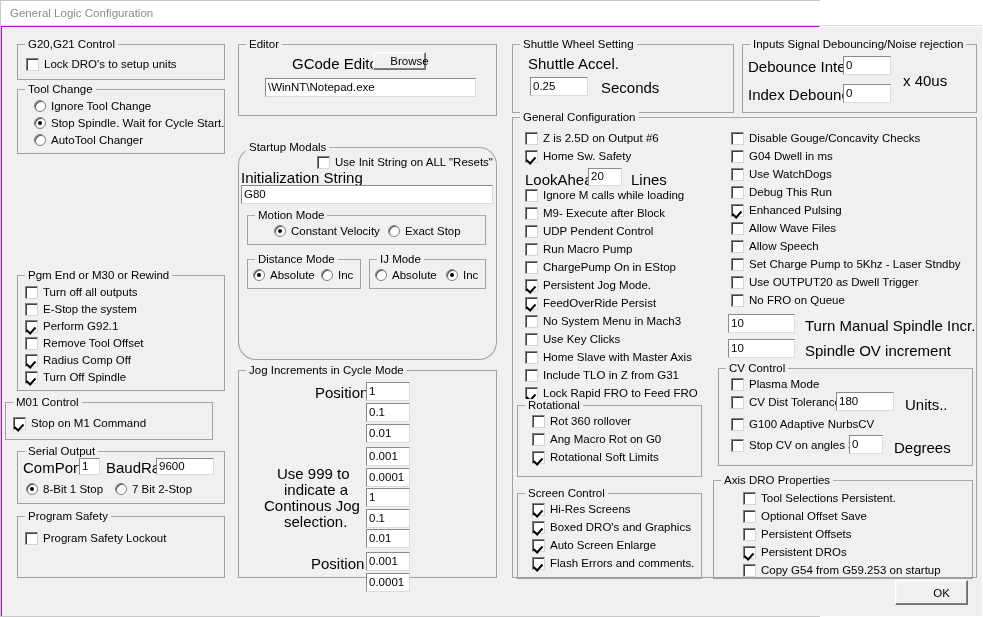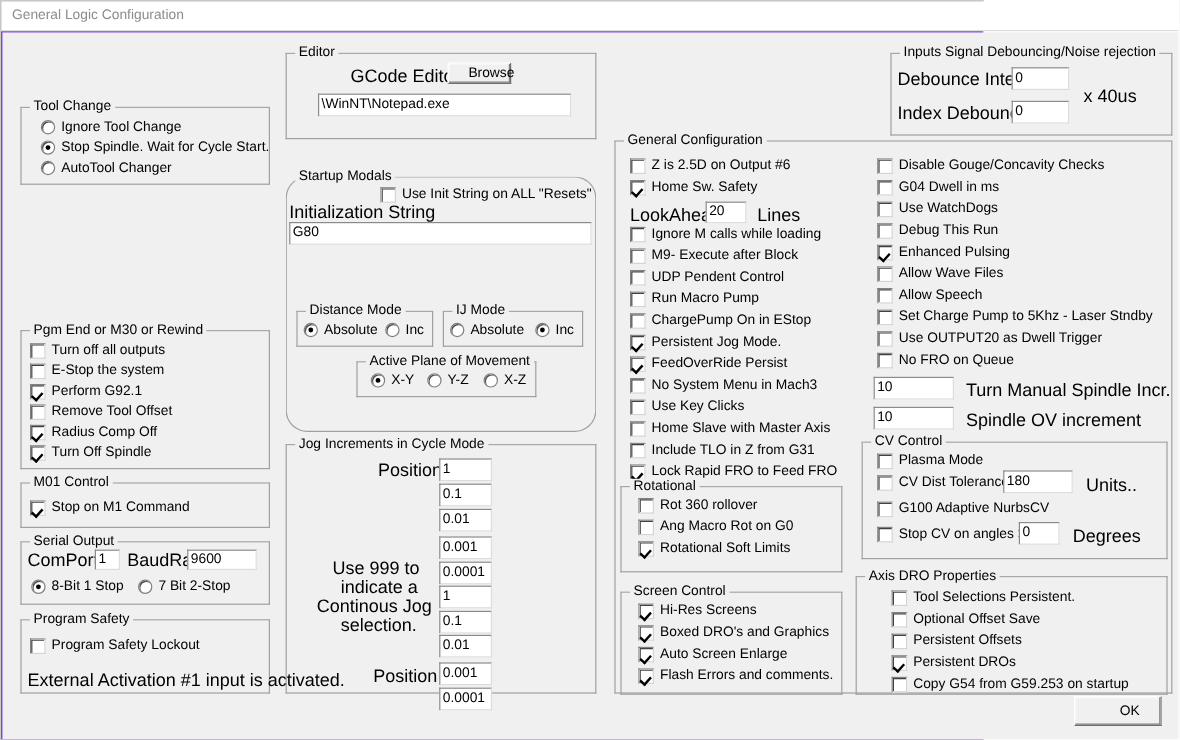--- a/index.html
+++ b/index.html
@@ -14,21 +14,21 @@
     font-size: 11px;
     color: #000000;
     overflow: hidden;
   }
   .window {
     position: absolute;
     left: 0; top: 0;
     width: 820px; height: 617px;
     box-sizing: border-box;
     border: 1px solid #c8c8c8;
-    background: #6d28d9;
+    background: #a21caf;
   }
   .titlebar {
     position: absolute;
     left: 0; top: 0;
     width: 981px; height: 25px;
     background: #ffffff;
     border-bottom: 1px solid #dcdcdc;
     box-sizing: border-box;
   }
   .titlebar-text {
@@ -178,20 +178,27 @@
 <body>
 
 <div class="window">
 
   <div class="titlebar">
     <div class="titlebar-text">General Logic Configuration</div>
   </div>
 
   <div class="client">
 
+    <div class="group" style="left:15px; top:17px; width:208px; height:36px;">
+      <div class="legend">G20,G21 Control</div>
+      <div class="cbrow" style="left:8px; top:12px;">
+        <span class="cb"></span>
+        <span class="cbl">Lock DRO's to setup units</span>
+      </div>
+    </div>
 
     <div class="group" style="left:15px; top:62px; width:208px; height:65px;">
       <div class="legend">Tool Change</div>
       <div class="rbrow" style="left:16px; top:9px;">
         <span class="rb"></span>
         <span class="rbl">Ignore Tool Change</span>
       </div>
       <div class="rbrow" style="left:16px; top:26px;">
         <span class="rb on"></span>
         <span class="rbl">Stop Spindle. Wait for Cycle Start.</span>
@@ -224,21 +231,21 @@
       <div class="cbrow" style="left:7px; top:77px;">
         <span class="cb on"></span>
         <span class="cbl">Radius Comp Off</span>
       </div>
       <div class="cbrow" style="left:7px; top:94px;">
         <span class="cb on"></span>
         <span class="cbl">Turn Off Spindle</span>
       </div>
     </div>
 
-    <div class="group" style="left:15px; top:375px; width:208px; height:38px;">
+    <div class="group" style="left:3px; top:375px; width:208px; height:38px;">
       <div class="legend">M01 Control</div>
       <div class="cbrow" style="left:7px; top:13px;">
         <span class="cb on"></span>
         <span class="cbl">Stop on M1 Command</span>
       </div>
     </div>
 
     <div class="group" style="left:15px; top:424px; width:208px; height:53px;">
       <div class="legend">Serial Output</div>
       <div class="lbl" style="left:5px; top:9px;">ComPort #</div>
@@ -254,39 +261,49 @@
         <span class="rbl">7 Bit 2-Stop</span>
       </div>
     </div>
 
     <div class="group" style="left:15px; top:489px; width:208px; height:62px;">
       <div class="legend">Program Safety</div>
       <div class="cbrow" style="left:7px; top:14px;">
         <span class="cb"></span>
         <span class="cbl">Program Safety Lockout</span>
       </div>
-      <div class="lbl" style="left:5px; top:44px;">External Activation #1 input is activated.</div>
     </div>
 
     <div class="group" style="left:236px; top:17px; width:259px; height:72px;">
       <div class="legend">Editor</div>
       <div class="lbl" style="left:53px; top:12px;">GCode Editor</div>
       <div class="btn" style="left:134px; top:7px; width:53px; height:18px;">Browse</div>
       <div class="tin" style="left:26px; top:33px; width:211px; height:19px;">\WinNT\Notepad.exe</div>
     </div>
 
     <div class="group" style="left:236px; top:120px; width:259px; height:213px;border-radius:18px;">
       <div class="legend">Startup Modals</div>
       <div class="cbrow" style="left:78px; top:7px;">
         <span class="cb"></span>
         <span class="cbl">Use Init String on ALL  "Resets"</span>
       </div>
       <div class="lbl" style="left:2px; top:23px;">Initialization String</div>
       <div class="tin" style="left:2px; top:37px; width:252px; height:19px;">G80</div>
 
+      <div class="group" style="left:8px; top:67px; width:239px; height:30px;">
+        <div class="legend">Motion Mode</div>
+        <div class="rbrow" style="left:26px; top:8px;">
+          <span class="rb on"></span>
+          <span class="rbl">Constant Velocity</span>
+        </div>
+        <div class="rbrow" style="left:140px; top:8px;">
+          <span class="rb"></span>
+          <span class="rbl">Exact Stop</span>
+        </div>
+      </div>
 
       <div class="group" style="left:8px; top:111px; width:114px; height:30px;">
         <div class="legend">Distance Mode</div>
         <div class="rbrow" style="left:5px; top:8px;">
           <span class="rb on"></span>
           <span class="rbl">Absolute</span>
         </div>
         <div class="rbrow" style="left:73px; top:8px;">
           <span class="rb"></span>
           <span class="rbl">Inc</span>
@@ -298,35 +315,20 @@
         <div class="rbrow" style="left:5px; top:8px;">
           <span class="rb"></span>
           <span class="rbl">Absolute</span>
         </div>
         <div class="rbrow" style="left:76px; top:8px;">
           <span class="rb on"></span>
           <span class="rbl">Inc</span>
         </div>
       </div>
 
-      <div class="group" style="left:58px; top:153px; width:150px; height:30px;">
-        <div class="legend">Active Plane of Movement</div>
-        <div class="rbrow" style="left:11px; top:8px;">
-          <span class="rb on"></span>
-          <span class="rbl">X-Y</span>
-        </div>
-        <div class="rbrow" style="left:58px; top:8px;">
-          <span class="rb"></span>
-          <span class="rbl">Y-Z</span>
-        </div>
-        <div class="rbrow" style="left:105px; top:8px;">
-          <span class="rb"></span>
-          <span class="rbl">X-Z</span>
-        </div>
-      </div>
     </div>
 
     <div class="group" style="left:236px; top:343px; width:259px; height:208px;">
       <div class="legend">Jog Increments in Cycle Mode</div>
       <div class="lbl" style="left:76px; top:15px;">Position 1</div>
       <div class="lbl" style="left:38px; top:96px;">Use 999 to</div>
       <div class="lbl" style="left:45px; top:112px;">indicate a</div>
       <div class="lbl" style="left:25px; top:128px;">Continous Jog</div>
       <div class="lbl" style="left:45px; top:144px;">selection.</div>
       <div class="lbl" style="left:72px; top:186px;">Position 10</div>
@@ -336,20 +338,26 @@
       <div class="tin" style="left:127px; top:53px; width:44px; height:19px;">0.01</div>
       <div class="tin" style="left:127px; top:76px; width:44px; height:19px;">0.001</div>
       <div class="tin" style="left:127px; top:97px; width:44px; height:19px;">0.0001</div>
       <div class="tin" style="left:127px; top:117px; width:44px; height:19px;">1</div>
       <div class="tin" style="left:127px; top:138px; width:44px; height:19px;">0.1</div>
       <div class="tin" style="left:127px; top:158px; width:44px; height:19px;">0.01</div>
       <div class="tin" style="left:127px; top:181px; width:44px; height:19px;">0.001</div>
       <div class="tin" style="left:127px; top:202px; width:44px; height:19px;">0.0001</div>
     </div>
 
+    <div class="group" style="left:510px; top:17px; width:222px; height:69px;">
+      <div class="legend">Shuttle Wheel Setting</div>
+      <div class="lbl" style="left:15px; top:12px;">Shuttle Accel.</div>
+      <div class="tin" style="left:17px; top:32px; width:58px; height:19px;">0.25</div>
+      <div class="lbl" style="left:88px; top:36px;">Seconds</div>
+    </div>
 
     <div class="group" style="left:740px; top:17px; width:235px; height:69px;">
       <div class="legend">Inputs Signal Debouncing/Noise rejection</div>
       <div class="lbl" style="left:5px; top:15px;">Debounce Interval:</div>
       <div class="tin" style="left:100px; top:11px; width:48px; height:19px;">0</div>
       <div class="lbl" style="left:5px; top:43px;">Index Debounce</div>
       <div class="tin" style="left:100px; top:39px; width:48px; height:19px;">0</div>
       <div class="lbl" style="left:160px; top:29px;">x 40us</div>
     </div>
 

